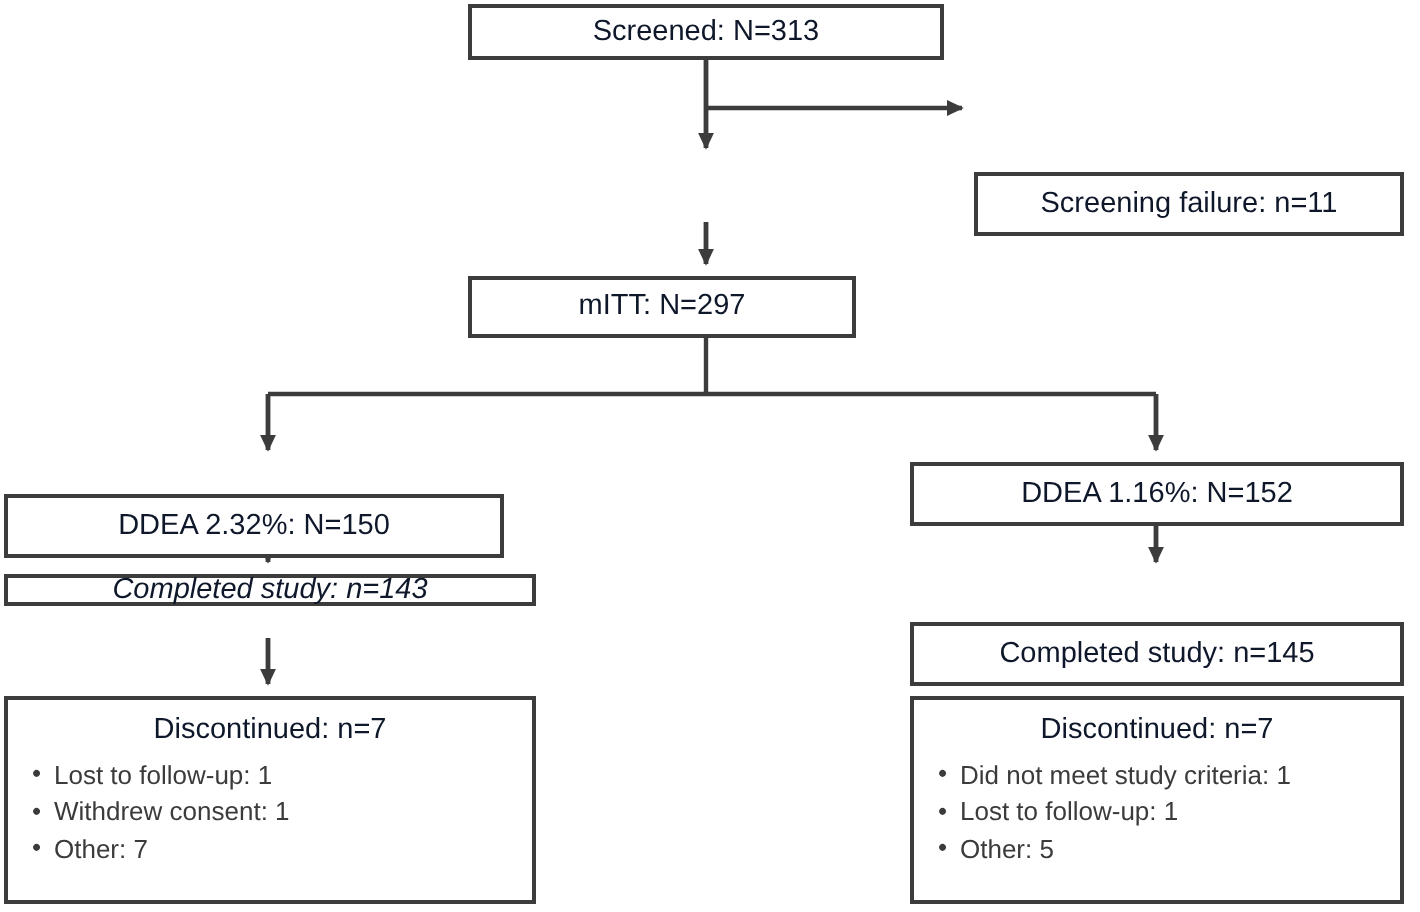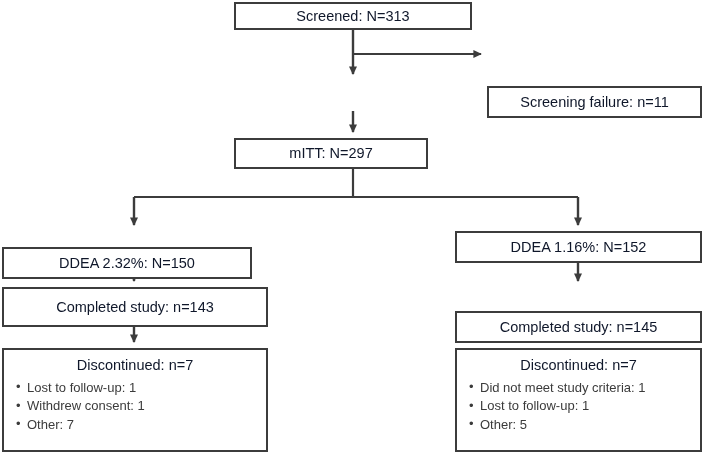--- a/index.html
+++ b/index.html
@@ -62,21 +62,21 @@
     color:#3b3b3b;
   }
 
   
   #box-screened        {left:234px; top:2px;   width:238px; height:28px;}
   #box-screening-fail  {left:487px; top:38px;  width:215px; height:32px;margin-top:48px;}
   #box-randomized      {left:234px; top:80px;  width:238px; height:31px;}
   #box-mitt            {left:234px; top:138px; width:194px; height:31px;}
 
   #box-left-arm        {left:2px;   top:247px; width:250px; height:32px;}
-  #box-left-completed  {left:2px;   top:287px; width:266px; height:40px;}
+  #box-left-completed  {left:2px;   top:287px; width:266px; height:16px;font-style:italic;}
   #box-left-disc       {left:2px;   top:348px; width:266px; height:104px;}
 
   #box-right-arm       {left:455px; top:231px; width:247px; height:32px;}
   #box-right-completed {left:455px; top:287px; width:247px; height:32px;margin-top:24px;}
   #box-right-disc      {left:455px; top:348px; width:247px; height:104px;}
 </style>
 </head>
 <body>
 
 <div id="flow">

